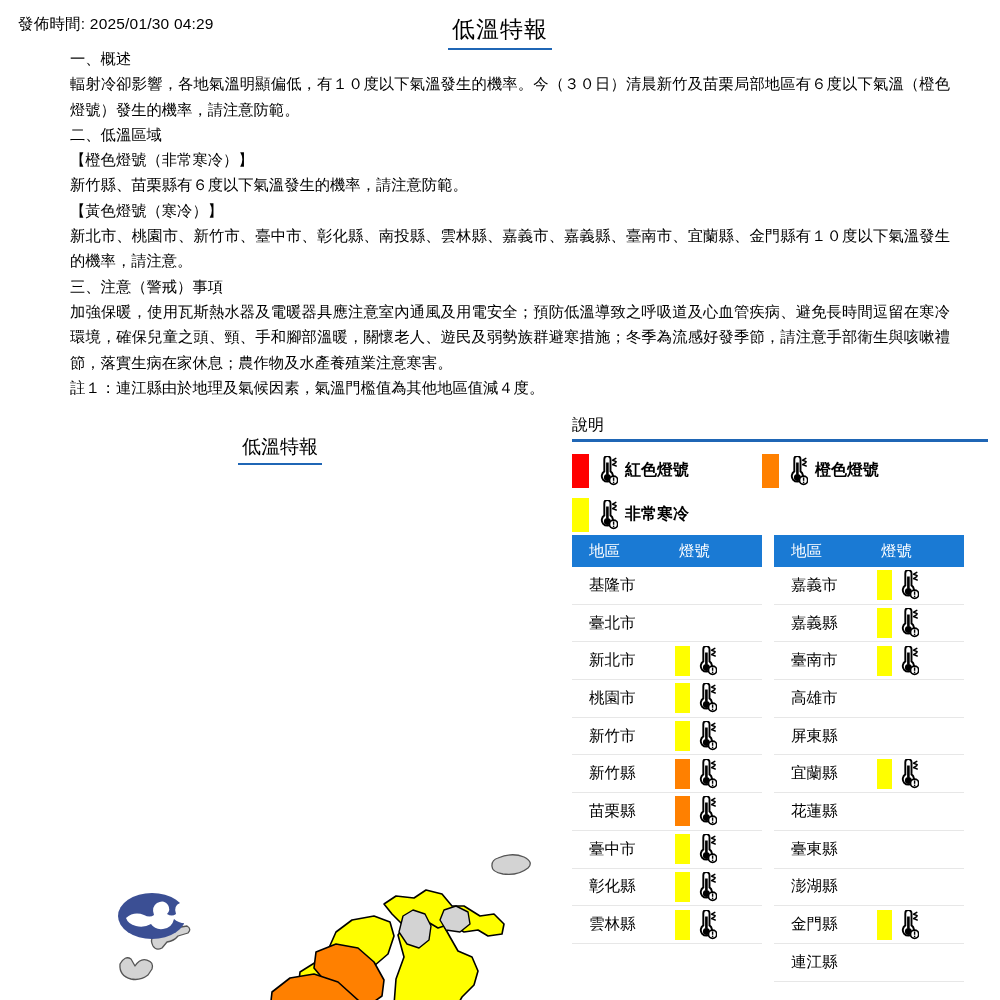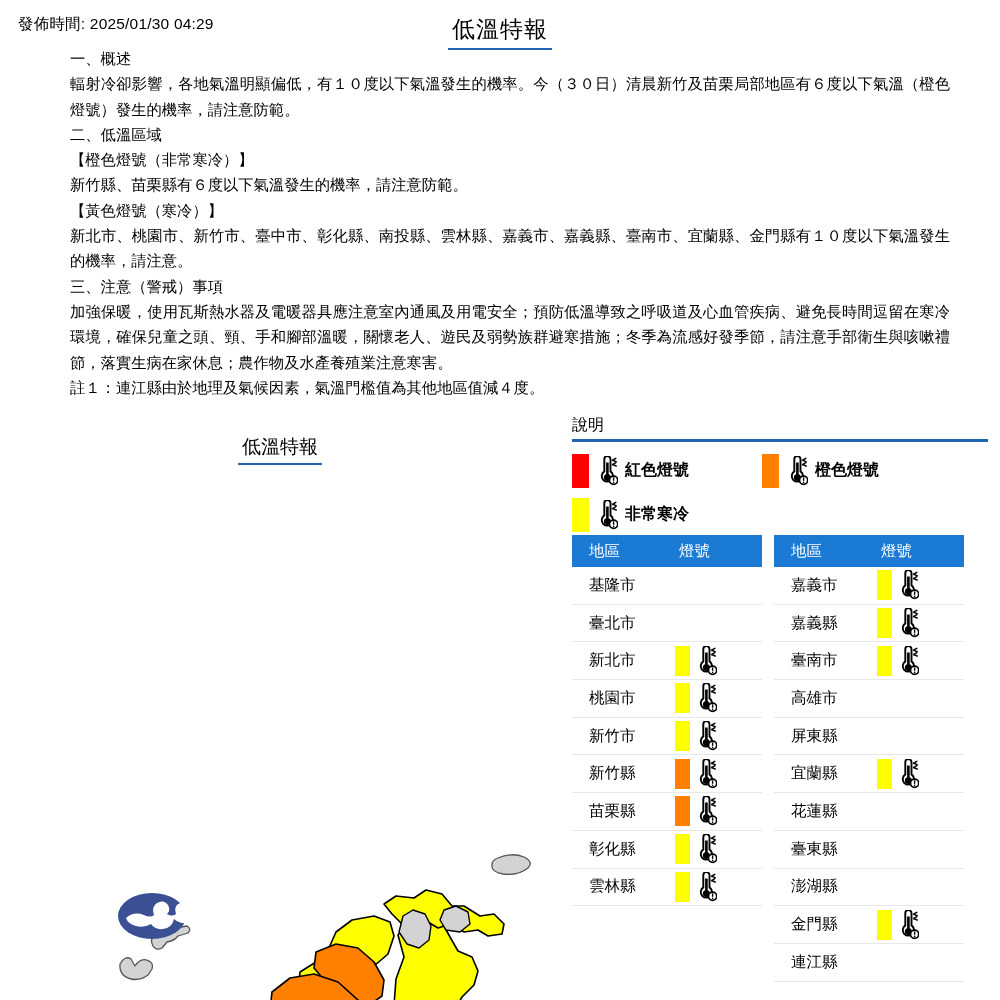--- a/index.html
+++ b/index.html
@@ -315,20 +315,36 @@
                 <rect x="10.1" y="6.5" width="2.6" height="12" fill="#000"></rect>
                 <path d="M16.6 4.2 l3.6 1.4 M16.6 4.2 l3.2 -1.9" stroke="#000" stroke-width="1.5" fill="none" stroke-linecap="round"></path>
                 <path d="M16.6 8.6 l3.6 1.4 M16.6 8.6 l3.2 -1.9" stroke="#000" stroke-width="1.5" fill="none" stroke-linecap="round"></path>
                 <circle cx="17.6" cy="24.2" r="4.1" fill="#fff" stroke="#000" stroke-width="1.7"></circle>
                 <rect x="16.9" y="21.4" width="1.4" height="3.4" fill="#000"></rect>
                 <rect x="16.9" y="25.6" width="1.4" height="1.4" fill="#000"></rect>
               </svg>
             </div>
           </div>
           <div class="tbl-row">
+            <div class="td-region">臺中市</div>
+            <div class="td-signal">
+              <span class="cell-swatch" style="background:#FFFF00"></span>
+              <svg class="thermo" viewBox="0 0 22 30">
+                <path d="M8.3 3.2 a3.1 3.1 0 0 1 6.2 0 v12.2 a5.6 5.6 0 1 1 -6.2 0 z" fill="#fff" stroke="#000" stroke-width="1.9"></path>
+                <circle cx="11.4" cy="21.6" r="3.5" fill="#000"></circle>
+                <rect x="10.1" y="6.5" width="2.6" height="12" fill="#000"></rect>
+                <path d="M16.6 4.2 l3.6 1.4 M16.6 4.2 l3.2 -1.9" stroke="#000" stroke-width="1.5" fill="none" stroke-linecap="round"></path>
+                <path d="M16.6 8.6 l3.6 1.4 M16.6 8.6 l3.2 -1.9" stroke="#000" stroke-width="1.5" fill="none" stroke-linecap="round"></path>
+                <circle cx="17.6" cy="24.2" r="4.1" fill="#fff" stroke="#000" stroke-width="1.7"></circle>
+                <rect x="16.9" y="21.4" width="1.4" height="3.4" fill="#000"></rect>
+                <rect x="16.9" y="25.6" width="1.4" height="1.4" fill="#000"></rect>
+              </svg>
+            </div>
+          </div>
+          <div class="tbl-row">
             <div class="td-region">彰化縣</div>
             <div class="td-signal">
               <span class="cell-swatch" style="background:#FFFF00"></span>
               <svg class="thermo" viewBox="0 0 22 30">
                 <path d="M8.3 3.2 a3.1 3.1 0 0 1 6.2 0 v12.2 a5.6 5.6 0 1 1 -6.2 0 z" fill="#fff" stroke="#000" stroke-width="1.9"></path>
                 <circle cx="11.4" cy="21.6" r="3.5" fill="#000"></circle>
                 <rect x="10.1" y="6.5" width="2.6" height="12" fill="#000"></rect>
                 <path d="M16.6 4.2 l3.6 1.4 M16.6 4.2 l3.2 -1.9" stroke="#000" stroke-width="1.5" fill="none" stroke-linecap="round"></path>
                 <path d="M16.6 8.6 l3.6 1.4 M16.6 8.6 l3.2 -1.9" stroke="#000" stroke-width="1.5" fill="none" stroke-linecap="round"></path>
                 <circle cx="17.6" cy="24.2" r="4.1" fill="#fff" stroke="#000" stroke-width="1.7"></circle>

